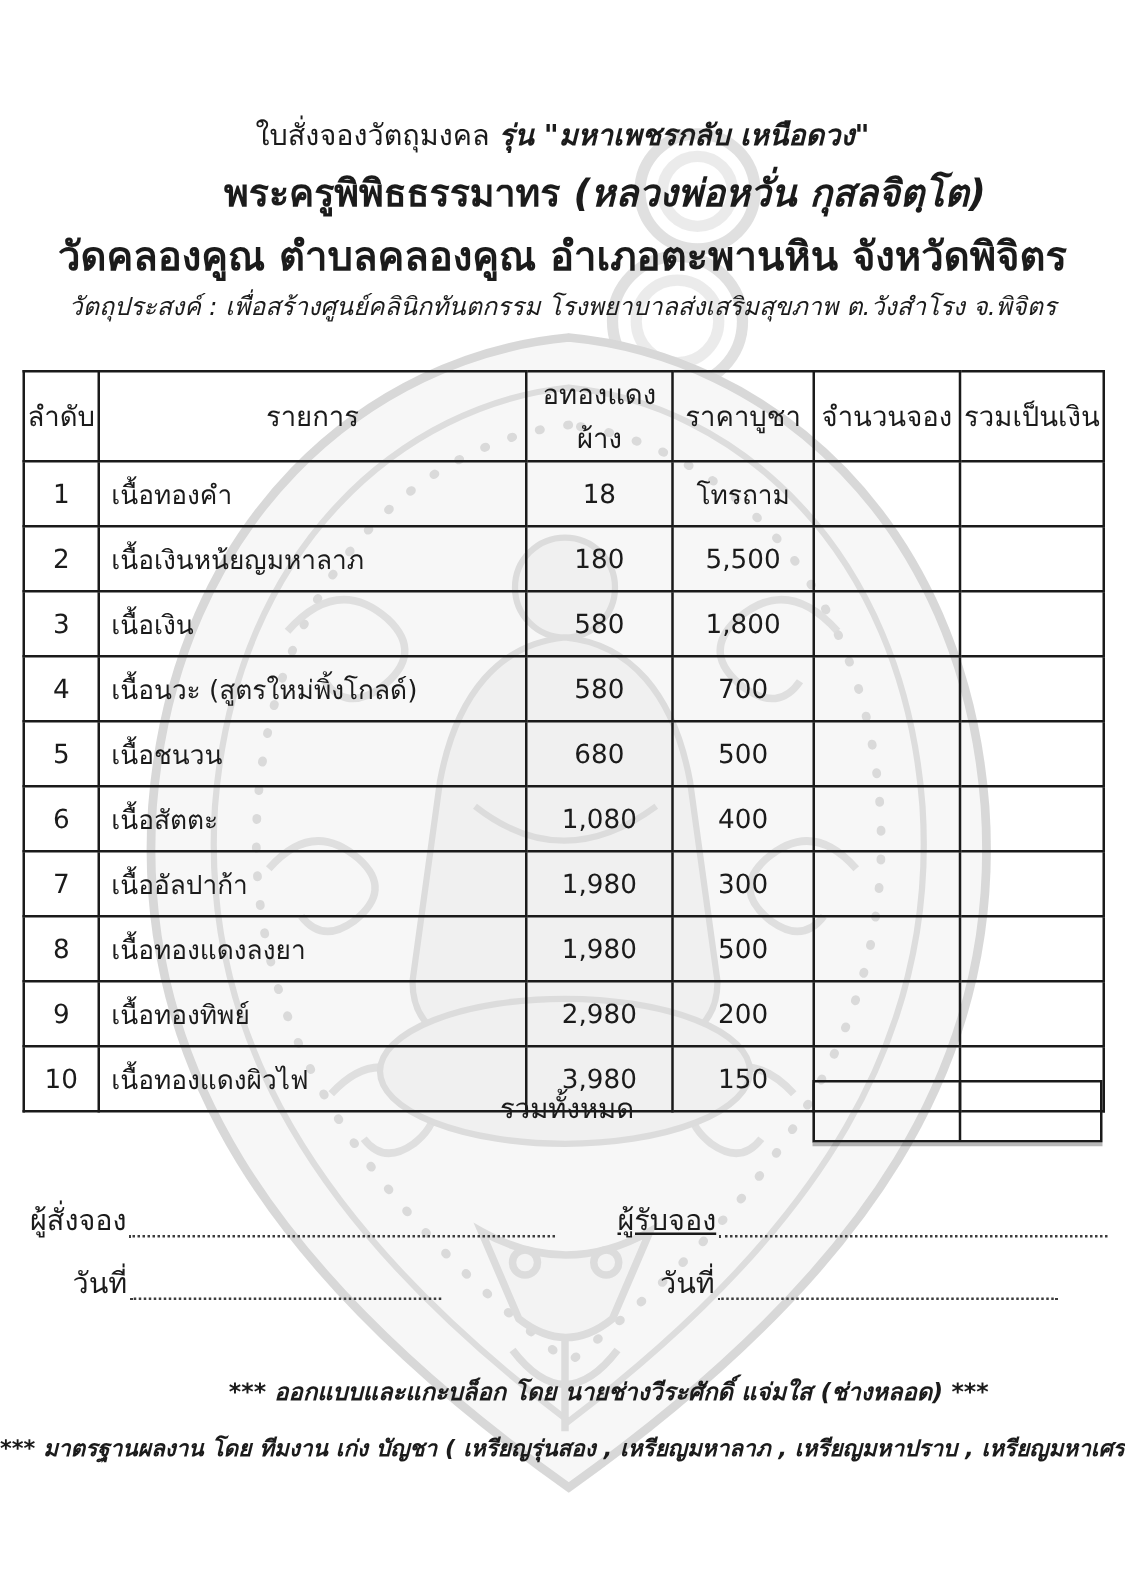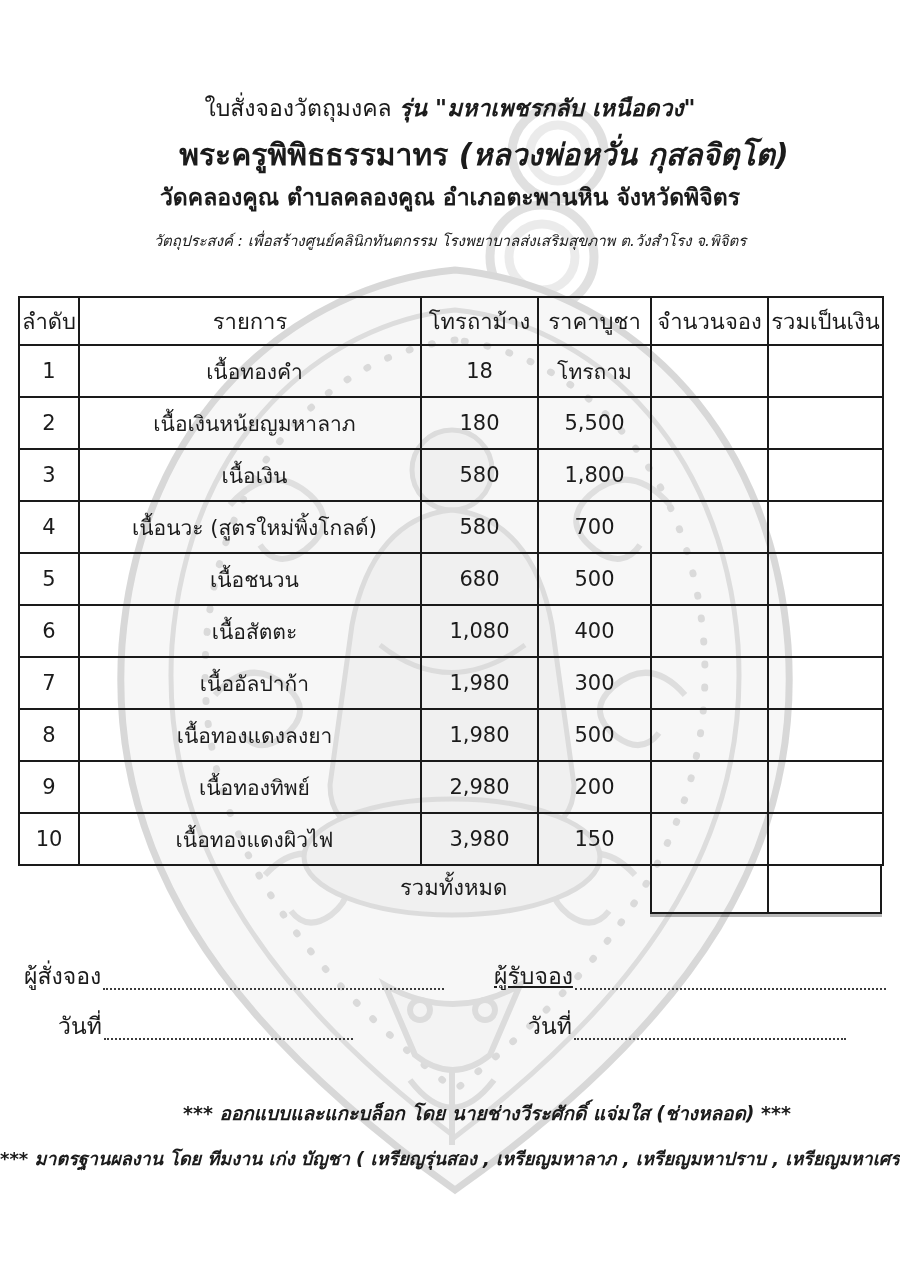--- a/index.html
+++ b/index.html
@@ -21,40 +21,40 @@
     height: 1150px;
     opacity: 0.38;
     pointer-events: none;
   }
   
   .hline { position: absolute; left: 0; width: 900px; text-align: center; white-space: nowrap; }
   .h1 { top: 90px;  font-size: 23px; }
   .h1 .series { font-weight: bold; font-style: italic; }
   .h2 { top: 131px; font-size: 30px; font-weight: bold; margin-left: 34px; }
   .h2 .paren { font-style: italic; }
-  .h3 { top: 179px; font-size: 23px; font-weight: bold; }
-  .h4 { top: 229px; font-size: 15px; font-style: italic; font-weight: 500; }
+  .h3 { top: 179px; font-size: 32px; font-weight: bold; }
+  .h4 { top: 229px; font-size: 20px; font-style: italic; font-weight: 500; }
   
   .order-table {
     position: absolute;
     left: 18px;
     top: 296px;
     width: 864px;
     border-collapse: collapse;
     table-layout: fixed;
     font-size: 21px;
   }
   .order-table th, .order-table td {
     border: 2px solid #1a1a1a;
     background: transparent;
     font-weight: normal;
   }
   .order-table th { height: 48px; font-size: 22px; }
   .order-table td { height: 52px; text-align: center; }
-  .order-table td.item { text-align: center; padding-left: 9px; }
+  .order-table td.item { text-align: left; padding-left: 9px; }
   
   .total-label {
     position: absolute;
     left: 400px; top: 864px;
     width: 240px; height: 48px;
     line-height: 48px;
     text-align: left;
     padding-right: 12px;
     font-size: 22px;
   }
@@ -140,21 +140,21 @@
         <col style="width:342px">
         <col style="width:117px">
       <col style="width:113px">
         <col style="width:117px">
         <col style="width:115px">
     </colgroup>
     <thead>
       <tr>
         <th>ลำดับ</th>
         <th>รายการ</th>
-        <th>โทรถาม้าง</th>
+        <th>อทองแดงผ้าง</th>
         <th>ราคาบูชา</th>
         <th>จำนวนจอง</th>
         <th>รวมเป็นเงิน</th>
       </tr>
     </thead>
     <tbody>
       <tr>
         <td>1</td>
         <td class="item">เนื้อทองคำ</td>
         <td>18</td>

